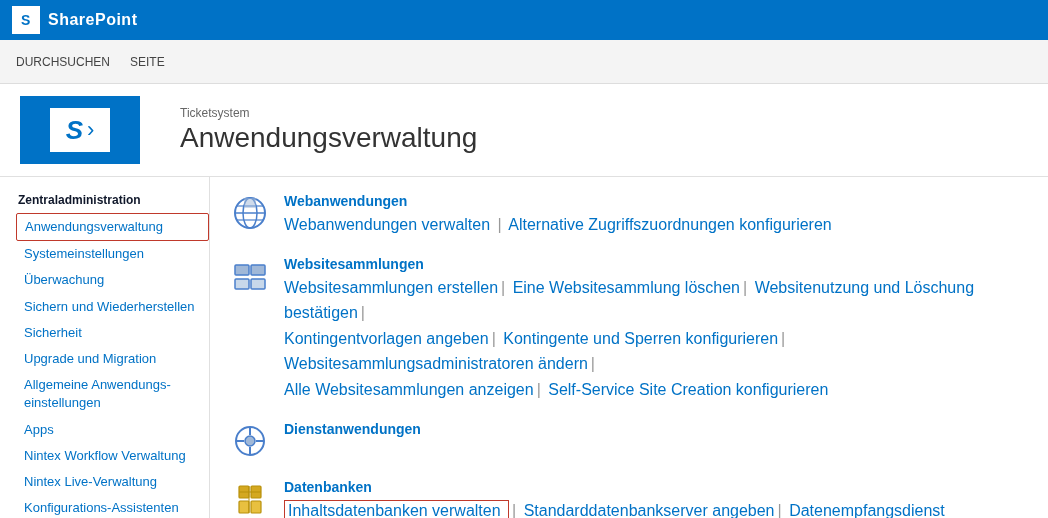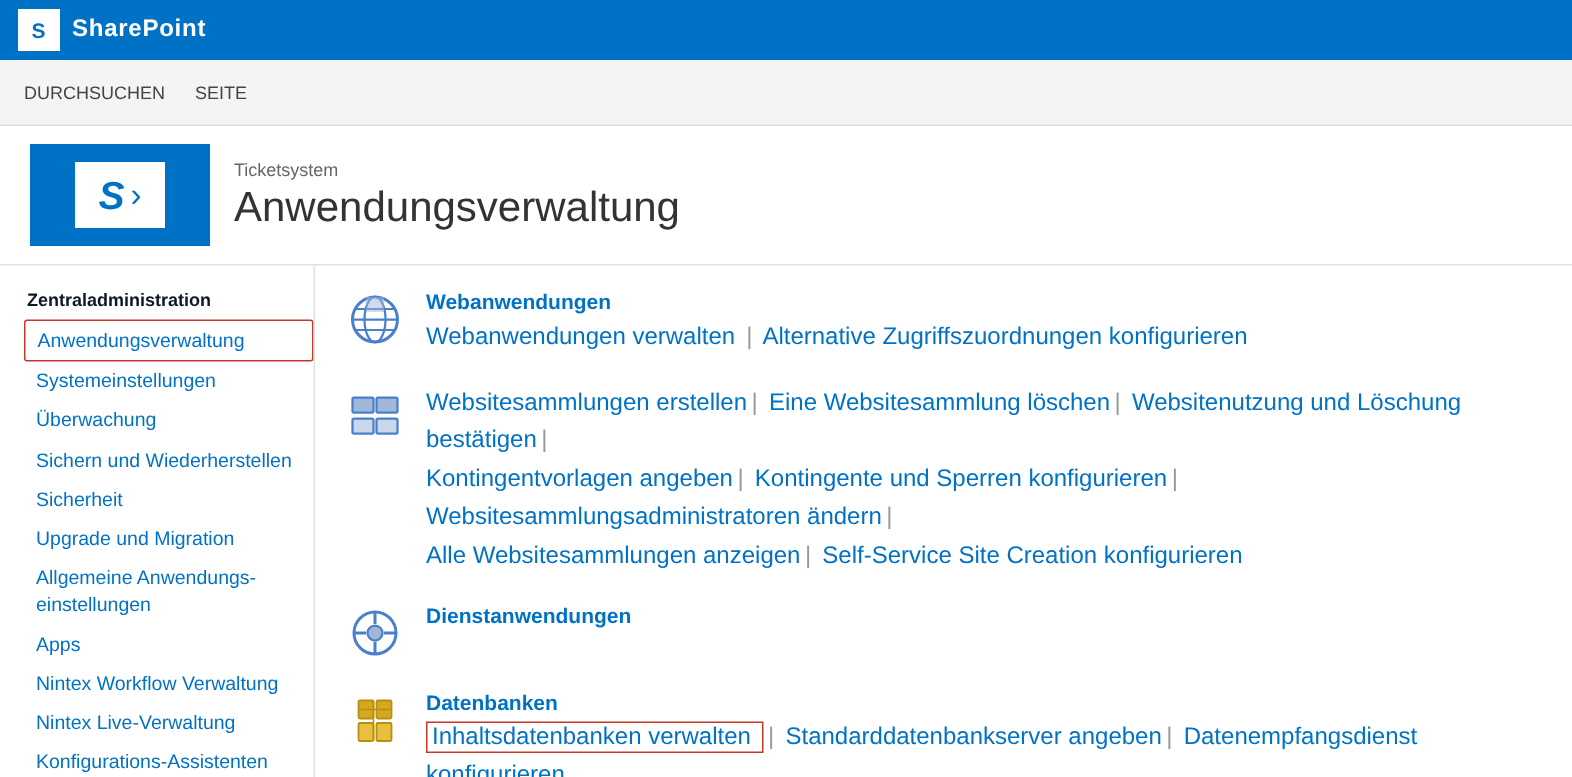--- a/index.html
+++ b/index.html
@@ -83,21 +83,21 @@
       font-size: 26px;
       font-weight: 700;
       color: #0072c6;
       font-style: italic;
     }
     .header-arrow {
       font-size: 22px;
       color: #0072c6;
       margin-left: 4px;
     }
-    .header-text { display: flex; flex-direction: column; justify-content: center; }
+    .header-text { display: flex; flex-direction: column; justify-content: center; margin-left: 24px; }
     .header-subtitle {
       font-size: 12px;
       color: #666;
       margin-bottom: 2px;
     }
     .header-title {
       font-size: 28px;
       font-weight: 300;
       color: #333;
     }
@@ -275,20 +275,21 @@
       <div class="content-section">
         <div class="section-icon icon-sites">
           <svg width="38" height="38" viewBox="0 0 38 38">
             <rect x="4" y="8" width="14" height="10" fill="#a0b8d8" stroke="#4a7fcb" stroke-width="1.5" rx="1"></rect>
             <rect x="20" y="8" width="14" height="10" fill="#a0b8d8" stroke="#4a7fcb" stroke-width="1.5" rx="1"></rect>
             <rect x="4" y="22" width="14" height="10" fill="#c8d8ea" stroke="#4a7fcb" stroke-width="1.5" rx="1"></rect>
             <rect x="20" y="22" width="14" height="10" fill="#c8d8ea" stroke="#4a7fcb" stroke-width="1.5" rx="1"></rect>
           </svg>
         </div>
         <div class="section-body">
+          <div class="section-title">Websitesammlungen</div>
           <div class="section-links">
             <a>Websitesammlungen erstellen</a><span class="sep">|</span>
             <a>Eine Websitesammlung löschen</a><span class="sep">|</span>
             <a>Websitenutzung und Löschung bestätigen</a><span class="sep">|</span><br>
             <a>Kontingentvorlagen angeben</a><span class="sep">|</span>
             <a>Kontingente und Sperren konfigurieren</a><span class="sep">|</span>
             <a>Websitesammlungsadministratoren ändern</a><span class="sep">|</span><br>
             <a>Alle Websitesammlungen anzeigen</a><span class="sep">|</span>
             <a>Self-Service Site Creation konfigurieren</a>
           </div>

